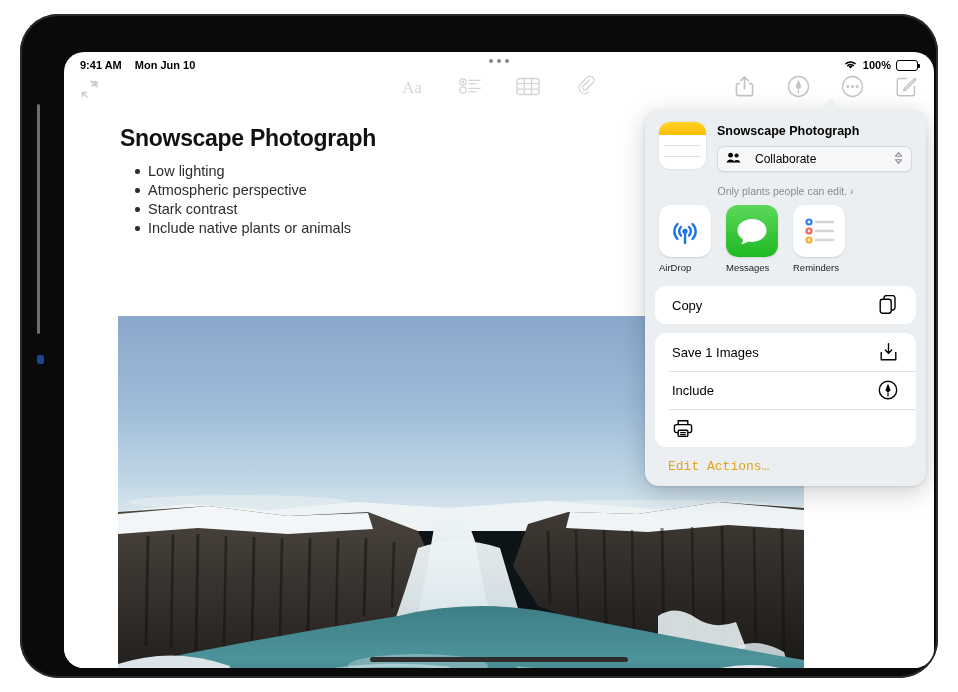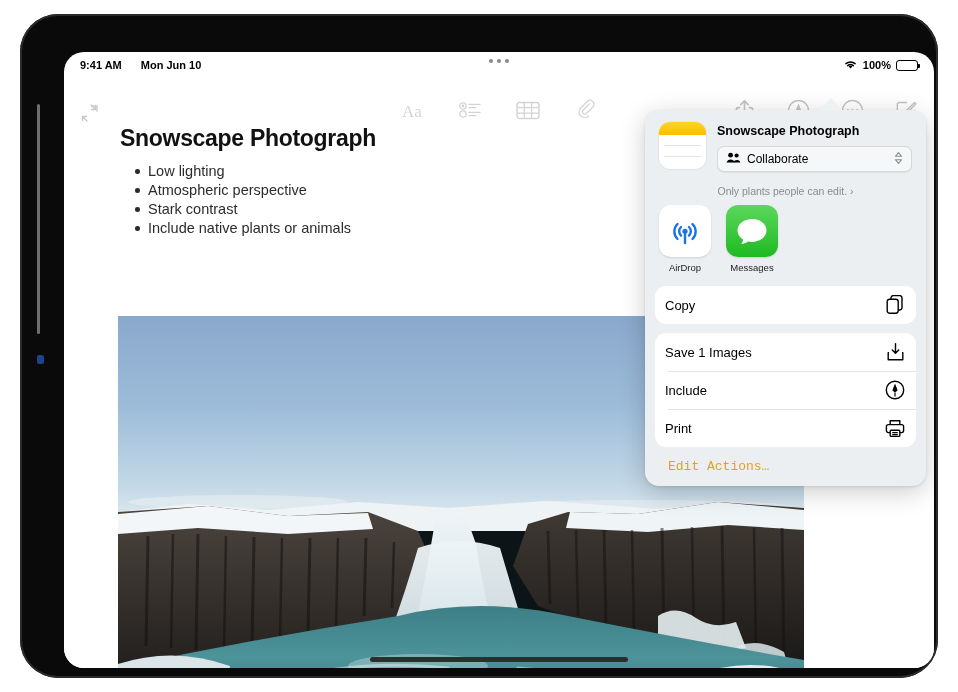--- a/index.html
+++ b/index.html
@@ -53,21 +53,21 @@
   .statusbar {
     position: absolute; top: 0; left: 0; right: 0;
     height: 26px;
     display: flex; align-items: center;
     padding: 0 16px;
     box-sizing: border-box;
     font-size: 11px; font-weight: bold;
     color: #000;
     z-index: 30;
   }
-  .sb-left { display: flex; gap: 19px; align-items: flex-end; }
+  .sb-left { display: flex; gap: 13px; align-items: flex-end; }
   .sb-spacer { flex: 1; }
   .sb-right { display: flex; gap: 5px; align-items: center; }
   .sb-pct { font-size: 11px; font-weight: bold; }
   .battery {
     width: 22px; height: 11px;
     border: 1px solid #000; border-radius: 3px;
     position: relative;
     box-sizing: border-box;
     padding: 1.5px;
   }
@@ -92,21 +92,21 @@
   }
   .multitask span {
     width: 4px; height: 4px;
     border-radius: 50%;
     background: #8a8a8e;
   }
 
   
   .toolbar {
     position: absolute;
-    top: 40px; left: 0; right: 0;
+    top: 16px; left: 0; right: 0;
     height: 42px;
     z-index: 25;
   }
   .tb-collapse {
     position: absolute;
     left: 12px; top: 8px;
     width: 26px; height: 26px;
     opacity: .28;
   }
   .tb-center {
@@ -241,40 +241,40 @@
     overflow: hidden; text-overflow: ellipsis;
   }
   .collab-btn {
     margin-top: 8px;
     height: 24px;
     background: #f6f7f8;
     border: .5px solid #d6d8da;
     border-radius: 7px;
     display: flex; align-items: center;
     padding: 0 8px;
-    gap: 6px;
+    gap: 14px;
     font-size: 12px; color: #000;
     box-shadow: 0 .5px 1px rgba(0,0,0,.06);
   }
   .collab-btn .lbl { flex: 1; }
   .sheet-subtitle {
     font-size: 10.5px;
     color: #8a8a8e;
     text-align: center;
     padding: 9px 0 2px 0;
   }
 
   
   .targets {
     display: flex;
     gap: 15px;
     padding: 6px 0 4px 14px;
     overflow: hidden;
   }
-  .target { width: 52px; flex: none; text-align: center; }
+  .target { width: 52px; flex: none; }
   .target .glyph {
     width: 52px; height: 52px;
     border-radius: 12px;
     background: #fff;
     overflow: hidden;
     display: flex; align-items: center; justify-content: center;
     box-shadow: 0 1px 2px rgba(0,0,0,.12);
   }
   .target .name {
     margin-top: 5px;
@@ -287,21 +287,21 @@
   
   .group {
     margin: 9px 10px 0 10px;
     background: #fff;
     border-radius: 11px;
     overflow: hidden;
   }
   .row {
     height: 38px;
     display: flex; align-items: center;
-    padding: 0 10px;
+    padding: 0 17px;
     font-size: 13px;
     color: #000;
     position: relative;
   }
   .row + .row::before {
     content: "";
     position: absolute; left: 13px; right: 0; top: 0;
     height: .5px; background: #e3e3e5;
   }
   .row .lbl { flex: 1; }
@@ -605,20 +605,36 @@
           <div class="target">
             <div class="glyph" style="background:linear-gradient(180deg,#5bd85b,#1fb922)">
               <svg width="38" height="38" viewBox="0 0 38 38">
                 <path d="M19 7 C10.7 7 4.5 12.2 4.5 18.6 C4.5 22.3 6.7 25.6 10.2 27.7 C9.9 29.5 8.9 31 7.9 32 C10.6 31.8 13.2 30.6 15 29.4 C16.3 29.7 17.6 29.9 19 29.9 C27.3 29.9 33.5 24.9 33.5 18.6 C33.5 12.2 27.3 7 19 7 Z" fill="#fff"></path>
               </svg>
             </div>
             <div class="name">Messages</div>
           </div>
 
 
+          <div class="target">
+            <div class="glyph">
+              <svg width="38" height="34" viewBox="0 0 38 34">
+                <circle cx="9" cy="8" r="3.6" fill="#2f7ff0"></circle>
+                  <circle cx="9" cy="8" r="1.4" fill="#fff"></circle>
+                <circle cx="9" cy="17" r="3.6" fill="#f4635a"></circle>
+                  <circle cx="9" cy="17" r="1.4" fill="#fff"></circle>
+                <circle cx="9" cy="26" r="3.6" fill="#f9ab2e"></circle>
+                  <circle cx="9" cy="26" r="1.4" fill="#fff"></circle>
+                <line x1="16" y1="8" x2="33" y2="8" stroke="#d4d4d6" stroke-width="2.4" stroke-linecap="round"></line>
+                <line x1="16" y1="17" x2="33" y2="17" stroke="#d4d4d6" stroke-width="2.4" stroke-linecap="round"></line>
+                <line x1="16" y1="26" x2="33" y2="26" stroke="#d4d4d6" stroke-width="2.4" stroke-linecap="round"></line>
+              </svg>
+            </div>
+            <div class="name">Reminders</div>
+          </div>
 
         </div>
 
         <div class="group">
           <div class="row">
             <span class="lbl">Copy</span>
             <span class="ico">
               <svg width="19" height="20" viewBox="0 0 19 20">
                 <rect x="1.2" y="4.2" width="11" height="14" rx="2.4" fill="none" stroke="#000" stroke-width="1.4"></rect>
                 <path d="M5 4.2 V3 a2.4 2.4 0 0 1 2.4-2.4 h6.2 a2.4 2.4 0 0 1 2.4 2.4 v9.6 a2.4 2.4 0 0 1-2.4 2.4 h-1.2" fill="none" stroke="#000" stroke-width="1.4"></path>
@@ -641,21 +657,20 @@
             <span class="lbl">Include</span>
             <span class="ico">
               <svg width="20" height="20" viewBox="0 0 20 20">
                 <circle cx="10" cy="10" r="8.7" fill="none" stroke="#000" stroke-width="1.4"></circle>
                 <path d="M10 3.4 L12.6 10.2 L10 12.8 L7.4 10.2 Z" fill="#000"></path>
                 <path d="M10 12.8 V16.6" stroke="#000" stroke-width="1.2"></path>
               </svg>
             </span>
           </div>
           <div class="row">
-            <span class="lbl">Print</span>
             <span class="ico">
               <svg width="20" height="19" viewBox="0 0 20 19">
                 <path d="M5.2 5.6 V1.8 h9.6 v3.8" fill="none" stroke="#000" stroke-width="1.4" stroke-linejoin="round"></path>
                 <rect x="1.4" y="5.6" width="17.2" height="8" rx="2" fill="none" stroke="#000" stroke-width="1.4"></rect>
                 <rect x="5.2" y="11.2" width="9.6" height="6.2" rx="1" fill="#fff" stroke="#000" stroke-width="1.4"></rect>
                 <line x1="7.2" y1="13.6" x2="12.8" y2="13.6" stroke="#000" stroke-width="1.2"></line>
                 <line x1="7.2" y1="15.6" x2="12.8" y2="15.6" stroke="#000" stroke-width="1.2"></line>
               </svg>
             </span>
           </div>

